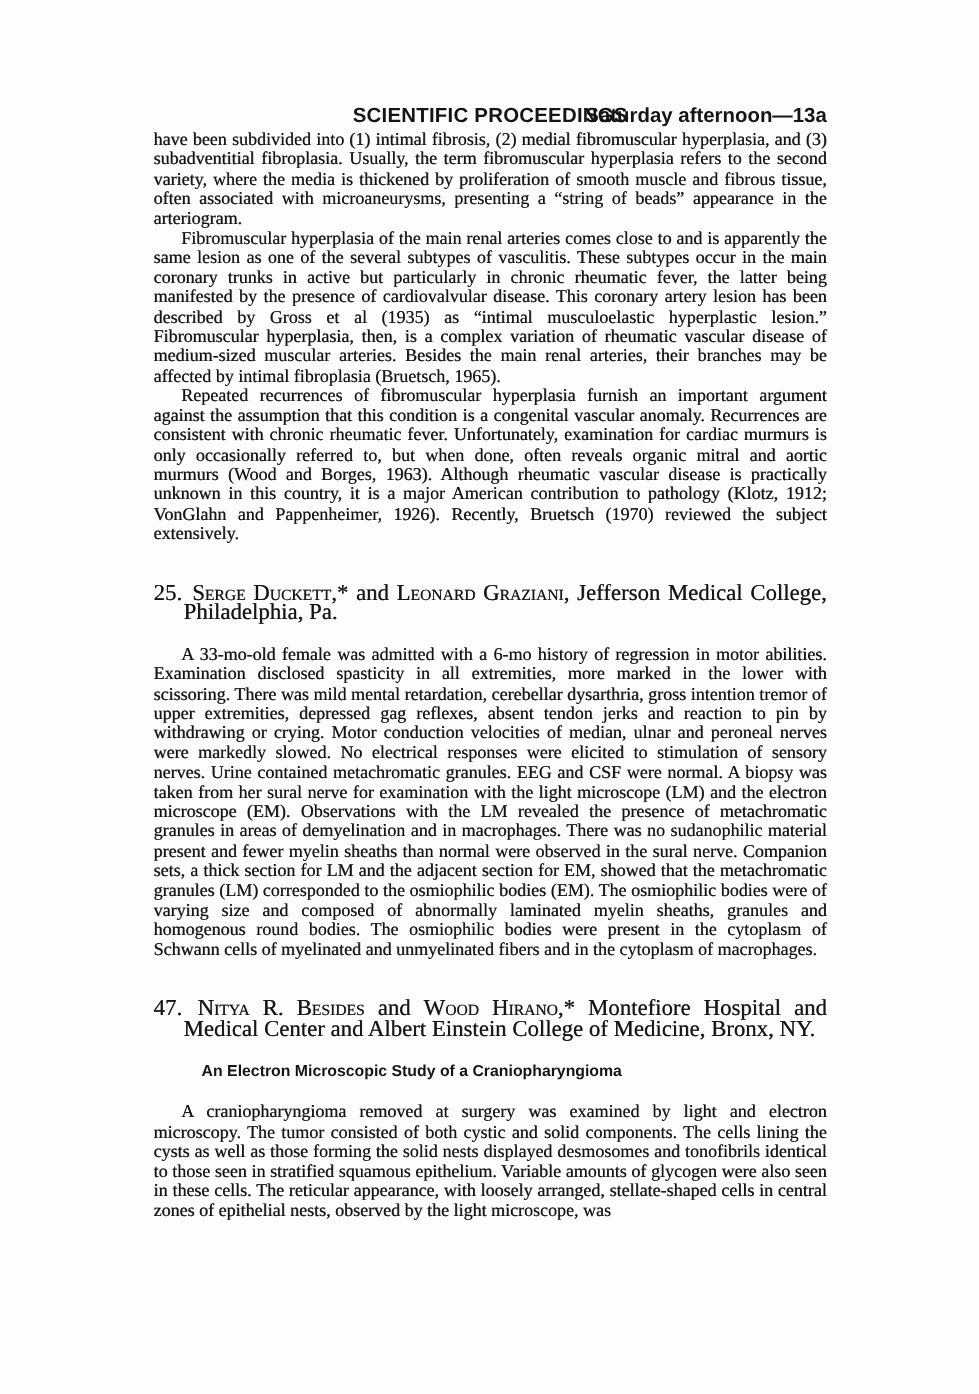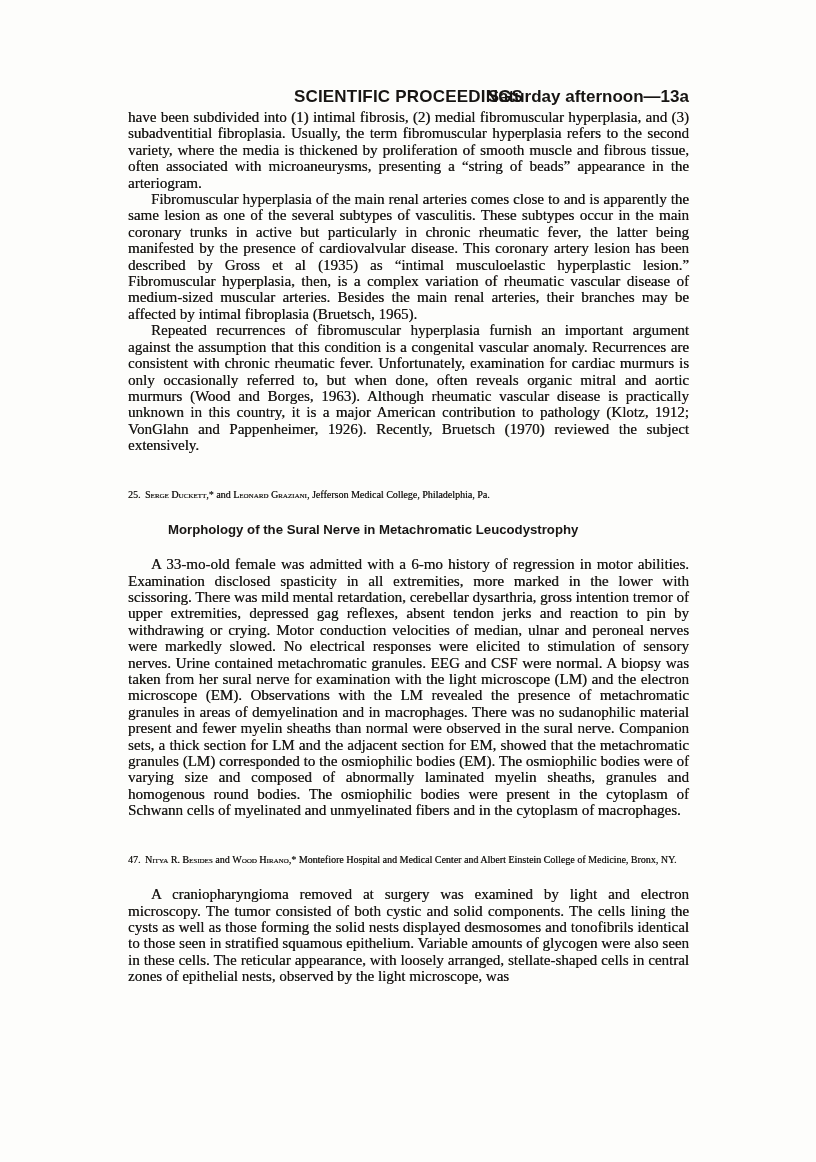--- a/index.html
+++ b/index.html
@@ -51,21 +51,21 @@
     font-size: 15px;
     line-height: 16.4px;
     text-indent: 23px;
     text-shadow: 0.3px 0 0 rgba(23,21,19,0.75);
   }
   .body-text p.flush { text-indent: 0; }
 
   .entry { margin-top: 33px; }
 
   .entry-heading {
-    font-size: 10px;
+    font-size: 19px;
     line-height: 16.6px;
     text-align: justify;
     padding-left: 25px;
     text-indent: -25px;
     text-shadow: 0.3px 0 0 rgba(23,21,19,0.75);
   }
   .entry-heading .num { padding-right: 2px; }
   .sc { font-variant: small-caps; }
 
   .entry-title {
@@ -93,30 +93,30 @@
       <p class="flush">have been subdivided into (1) intimal fibrosis, (2) medial fibromuscular hyperplasia, and (3) subadventitial fibroplasia. Usually, the term fibromuscular hyperplasia refers to the second variety, where the media is thickened by proliferation of smooth muscle and fibrous tissue, often associated with microaneurysms, presenting a “string of beads” appearance in the arteriogram.</p>
       <p>Fibromuscular hyperplasia of the main renal arteries comes close to and is apparently the same lesion as one of the several subtypes of vasculitis. These subtypes occur in the main coronary trunks in active but particularly in chronic rheumatic fever, the latter being manifested by the presence of cardiovalvular disease. This coronary artery lesion has been described by Gross et al (1935) as “intimal musculoelastic hyperplastic lesion.” Fibromuscular hyperplasia, then, is a complex variation of rheumatic vascular disease of medium-sized muscular arteries. Besides the main renal arteries, their branches may be affected by intimal fibroplasia (Bruetsch, 1965).</p>
       <p>Repeated recurrences of fibromuscular hyperplasia furnish an important argument against the assumption that this condition is a congenital vascular anomaly. Recurrences are consistent with chronic rheumatic fever. Unfortunately, examination for cardiac murmurs is only occasionally referred to, but when done, often reveals organic mitral and aortic murmurs (Wood and Borges, 1963). Although rheumatic vascular disease is practically unknown in this country, it is a major American contribution to pathology (Klotz, 1912; VonGlahn and Pappenheimer, 1926). Recently, Bruetsch (1970) reviewed the subject extensively.</p>
     </div>
 
     <div class="entry">
       <div class="entry-heading">
         <span class="num">25.</span>
         <span class="sc">Serge Duckett,*</span><span> and </span><span class="sc">Leonard Graziani,</span><span> Jefferson Medical College, Philadelphia, Pa.</span>
       </div>
-      <div class="entry-title">Morphology of the Sural Nerve in Metachromatic Leucodystrophy</div>
       <div class="body-text entry-body">
         <p>A 33-mo-old female was admitted with a 6-mo history of regression in motor abilities. Examination disclosed spasticity in all extremities, more marked in the lower with scissoring. There was mild mental retardation, cerebellar dysarthria, gross intention tremor of upper extremities, depressed gag reflexes, absent tendon jerks and reaction to pin by withdrawing or crying. Motor conduction velocities of median, ulnar and peroneal nerves were markedly slowed. No electrical responses were elicited to stimulation of sensory nerves. Urine contained metachromatic granules. EEG and CSF were normal. A biopsy was taken from her sural nerve for examination with the light microscope (LM) and the electron microscope (EM). Observations with the LM revealed the presence of metachromatic granules in areas of demyelination and in macrophages. There was no sudanophilic material present and fewer myelin sheaths than normal were observed in the sural nerve. Companion sets, a thick section for LM and the adjacent section for EM, showed that the metachromatic granules (LM) corresponded to the osmiophilic bodies (EM). The osmiophilic bodies were of varying size and composed of abnormally laminated myelin sheaths, granules and homogenous round bodies. The osmiophilic bodies were present in the cytoplasm of Schwann cells of myelinated and unmyelinated fibers and in the cytoplasm of macrophages.</p>
       </div>
     </div>
 
     <div class="entry">
       <div class="entry-heading">
         <span class="num">47.</span>
         <span class="sc">Nitya R. Besides</span><span> and </span><span class="sc">Wood Hirano,*</span><span> Montefiore Hospital and Medical Center and Albert Einstein College of Medicine, Bronx, NY.</span>
       </div>
+      <div class="entry-title">An Electron Microscopic Study of a Craniopharyngioma</div>
       <div class="body-text entry-body">
         <p>A craniopharyngioma removed at surgery was examined by light and electron microscopy. The tumor consisted of both cystic and solid components. The cells lining the cysts as well as those forming the solid nests displayed desmosomes and tonofibrils identical to those seen in stratified squamous epithelium. Variable amounts of glycogen were also seen in these cells. The reticular appearance, with loosely arranged, stellate-shaped cells in central zones of epithelial nests, observed by the light microscope, was</p>
       </div>
     </div>
 
   </div>
 </div>
 
 </body></html>

